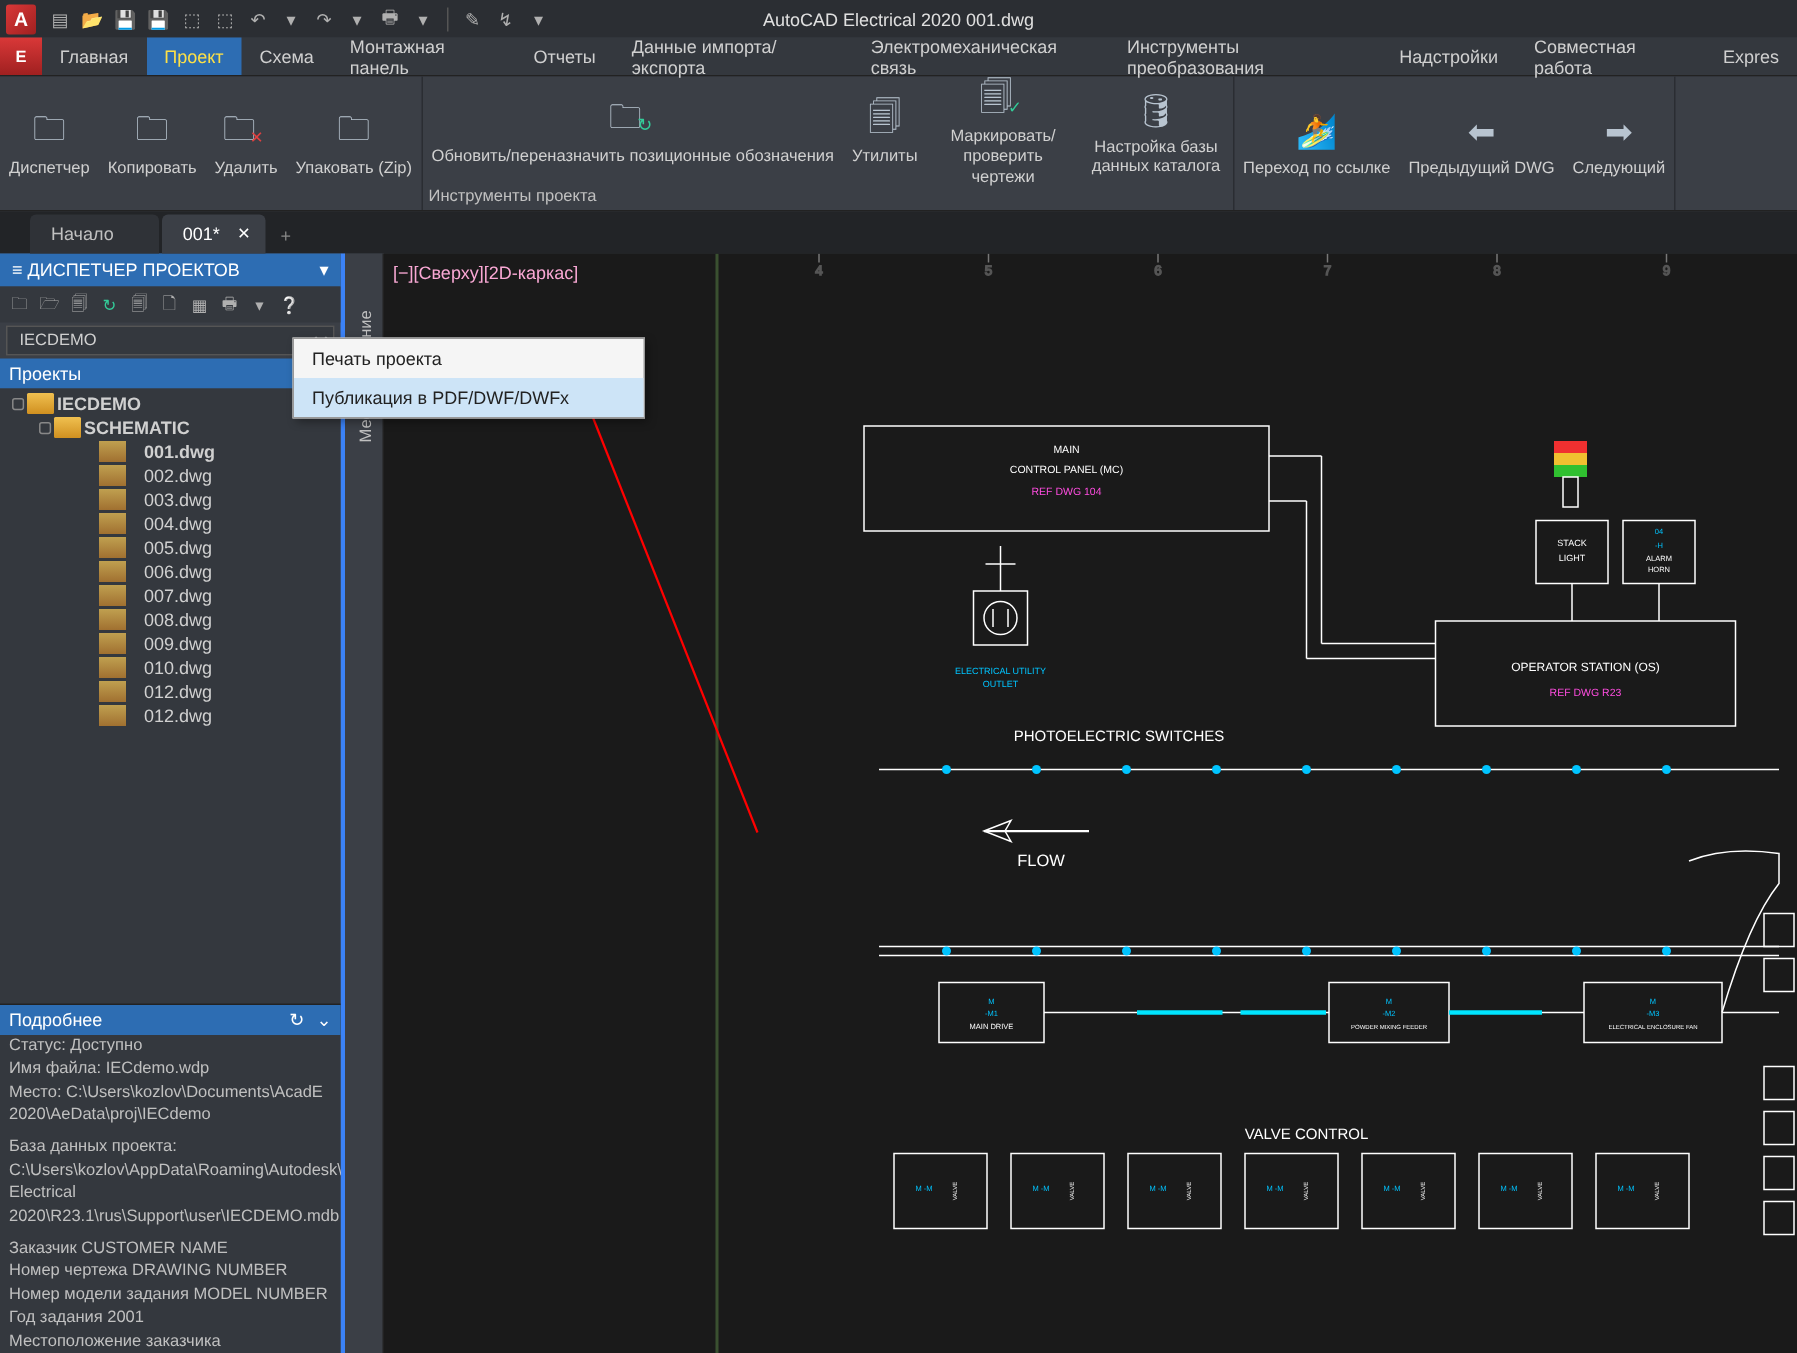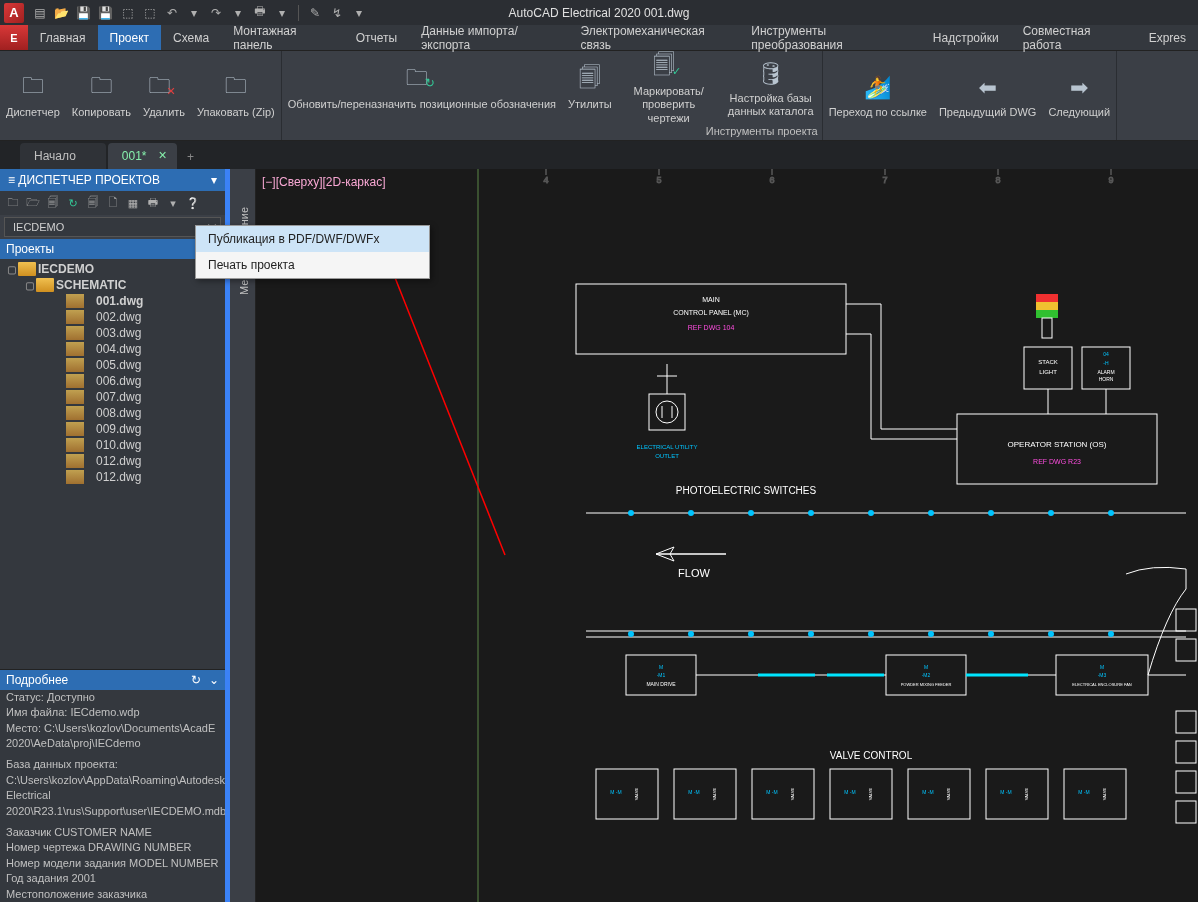--- a/index.html
+++ b/index.html
@@ -6,41 +6,41 @@
 body { background: #34383e; color: #d0d0d0; font-size: 12px; overflow: hidden; width: 1198px; height: 902px; }
 
 .titlebar { height: 25px; background: #2b2e33; display: flex; align-items: center; padding: 0 4px; }
 .app-icon { width: 20px; height: 20px; background: linear-gradient(135deg, #d93838, #a02020); border-radius: 2px; margin-right: 6px; display: flex; align-items: center; justify-content: center; color: #fff; font-weight: bold; font-size: 13px; }
 .qat { display: flex; gap: 2px; align-items: center; }
 .qat-btn { width: 20px; height: 20px; display: flex; align-items: center; justify-content: center; color: #b0b0b0; cursor: pointer; }
 .title-text { position: absolute; left: 50%; transform: translateX(-50%); color: #e0e0e0; font-size: 12px; }
 
 .menubar { height: 26px; background: #34383e; display: flex; align-items: stretch; border-bottom: 1px solid #222; }
 .menubar .menu-item { padding: 0 12px; display: flex; align-items: center; color: #d0d0d0; cursor: pointer; font-size: 12px; }
-.menubar .menu-item.active { background: #2d6db3; color: #ffffff; }
+.menubar .menu-item.active { background: #2d6db3; color: #fde047; }
 .app-menu { width: 30px; background: linear-gradient(#d93838, #a02020); display: flex; align-items: center; justify-content: center; color: #fff; font-weight: bold; font-size: 11px; }
 
 .ribbon { height: 90px; background: #3b3f46; display: flex; border-bottom: 1px solid #222; }
 .ribbon-panel { display: flex; flex-direction: column; padding: 2px 0; border-right: 1px solid #2a2d32; }
 .ribbon-panel-content { flex: 1; display: flex; align-items: center; justify-content: center; gap: 0; }
-.ribbon-panel-title { text-align: right; font-size: 11px; color: #c0c0c0; padding: 2px 4px; }
+.ribbon-panel-title { text-align: left; font-size: 11px; color: #c0c0c0; padding: 2px 4px; }
 .ribbon-btn { display: flex; flex-direction: column; align-items: center; justify-content: center; padding: 2px 6px; cursor: pointer; min-width: 40px; height: 70px; }
 .ribbon-btn .icon { width: 32px; height: 32px; display: flex; align-items: center; justify-content: center; font-size: 22px; color: #b8c4d0; }
 .ribbon-btn .label { font-size: 11px; color: #d0d0d0; text-align: center; line-height: 1.2; margin-top: 2px; white-space: nowrap; }
 .ribbon-btn .label.multi { white-space: normal; max-width: 90px; }
 
 .doc-tabs { height: 28px; background: #222427; display: flex; align-items: flex-end; padding-left: 20px; text-align: center; }
 .doc-tab { padding: 6px 30px 6px 14px; background: #2f3237; color: #c0c0c0; border-radius: 4px 4px 0 0; margin-right: 2px; position: relative; cursor: pointer; font-size: 12px; }
-.doc-tab.active { background: #3b3f46; color: #86efac; }
+.doc-tab.active { background: #3b3f46; color: #ffffff; }
 .doc-tab .close { position: absolute; right: 8px; top: 7px; width: 12px; height: 12px; font-size: 14px; line-height: 11px; }
 .doc-tab-add { width: 24px; height: 24px; display: flex; align-items: center; justify-content: center; color: #888; cursor: pointer; }
 
 .main { display: flex; height: calc(902px - 25px - 26px - 90px - 28px); }
 
-.sidebar { width: 230px; background: #3b3f46; display: flex; flex-direction: column; border-right: 5px solid #3b82f6; }
+.sidebar { width: 230px; background: #3b3f46; display: flex; flex-direction: column; border-right: 3px solid #3b82f6; }
 .sidebar-header { background: #2d6db3; color: #fff; padding: 4px 8px; font-size: 12px; display: flex; justify-content: space-between; align-items: center; }
 .sidebar-toolbar { height: 24px; background: #34383e; display: flex; align-items: center; padding: 0 4px; gap: 2px; }
 .sidebar-toolbar .tb { width: 18px; height: 18px; display: flex; align-items: center; justify-content: center; cursor: pointer; color: #b0b0b0; font-size: 11px; }
 .project-select { background: #34383e; border: 1px solid #555; color: #d0d0d0; padding: 2px 4px; font-size: 11px; margin: 2px 4px; }
 .tree-section-header { background: #2d6db3; color: #fff; padding: 3px 6px; font-size: 12px; display: flex; justify-content: space-between; }
 .tree { flex: 1; overflow-y: auto; background: #34383e; padding: 2px; }
 .tree-node { display: flex; align-items: center; padding: 1px 2px; cursor: pointer; font-size: 12px; color: #d0d0d0; }
 .tree-node .expander { width: 12px; text-align: center; font-size: 10px; color: #888; }
 .tree-node .node-icon { width: 18px; height: 14px; margin-right: 2px; }
 .tree-indent-0 { padding-left: 4px; }
@@ -462,20 +462,20 @@
           <text x="772" y="625" fill="#fff" font-size="4" text-anchor="middle" transform="rotate(-90 772 625)">VALVE</text>
           <rect x="808" y="600" width="62" height="50" fill="none" stroke="#fff"></rect>
           <text x="828" y="625" fill="#00c4ff" font-size="5" text-anchor="middle">M -M</text>
           <text x="850" y="625" fill="#fff" font-size="4" text-anchor="middle" transform="rotate(-90 850 625)">VALVE</text>
         </g>
     </svg>
   </div>
 </div>
 
 <div class="context-menu">
+  <div class="context-menu-item">Печать проекта</div>
   <div class="context-menu-item highlight">Публикация в PDF/DWF/DWFx</div>
-  <div class="context-menu-item">Печать проекта</div>
 </div>
 
 <svg class="red-arrow" style="top:255px;left:385px;width:130px;height:310px">
   <line x1="5" y1="10" x2="120" y2="300" stroke="#ff0000" stroke-width="1.5"></line>
   <polygon points="5,10 16,16 11,22" fill="#ff0000"></polygon>
 </svg>
 
 </body></html>

